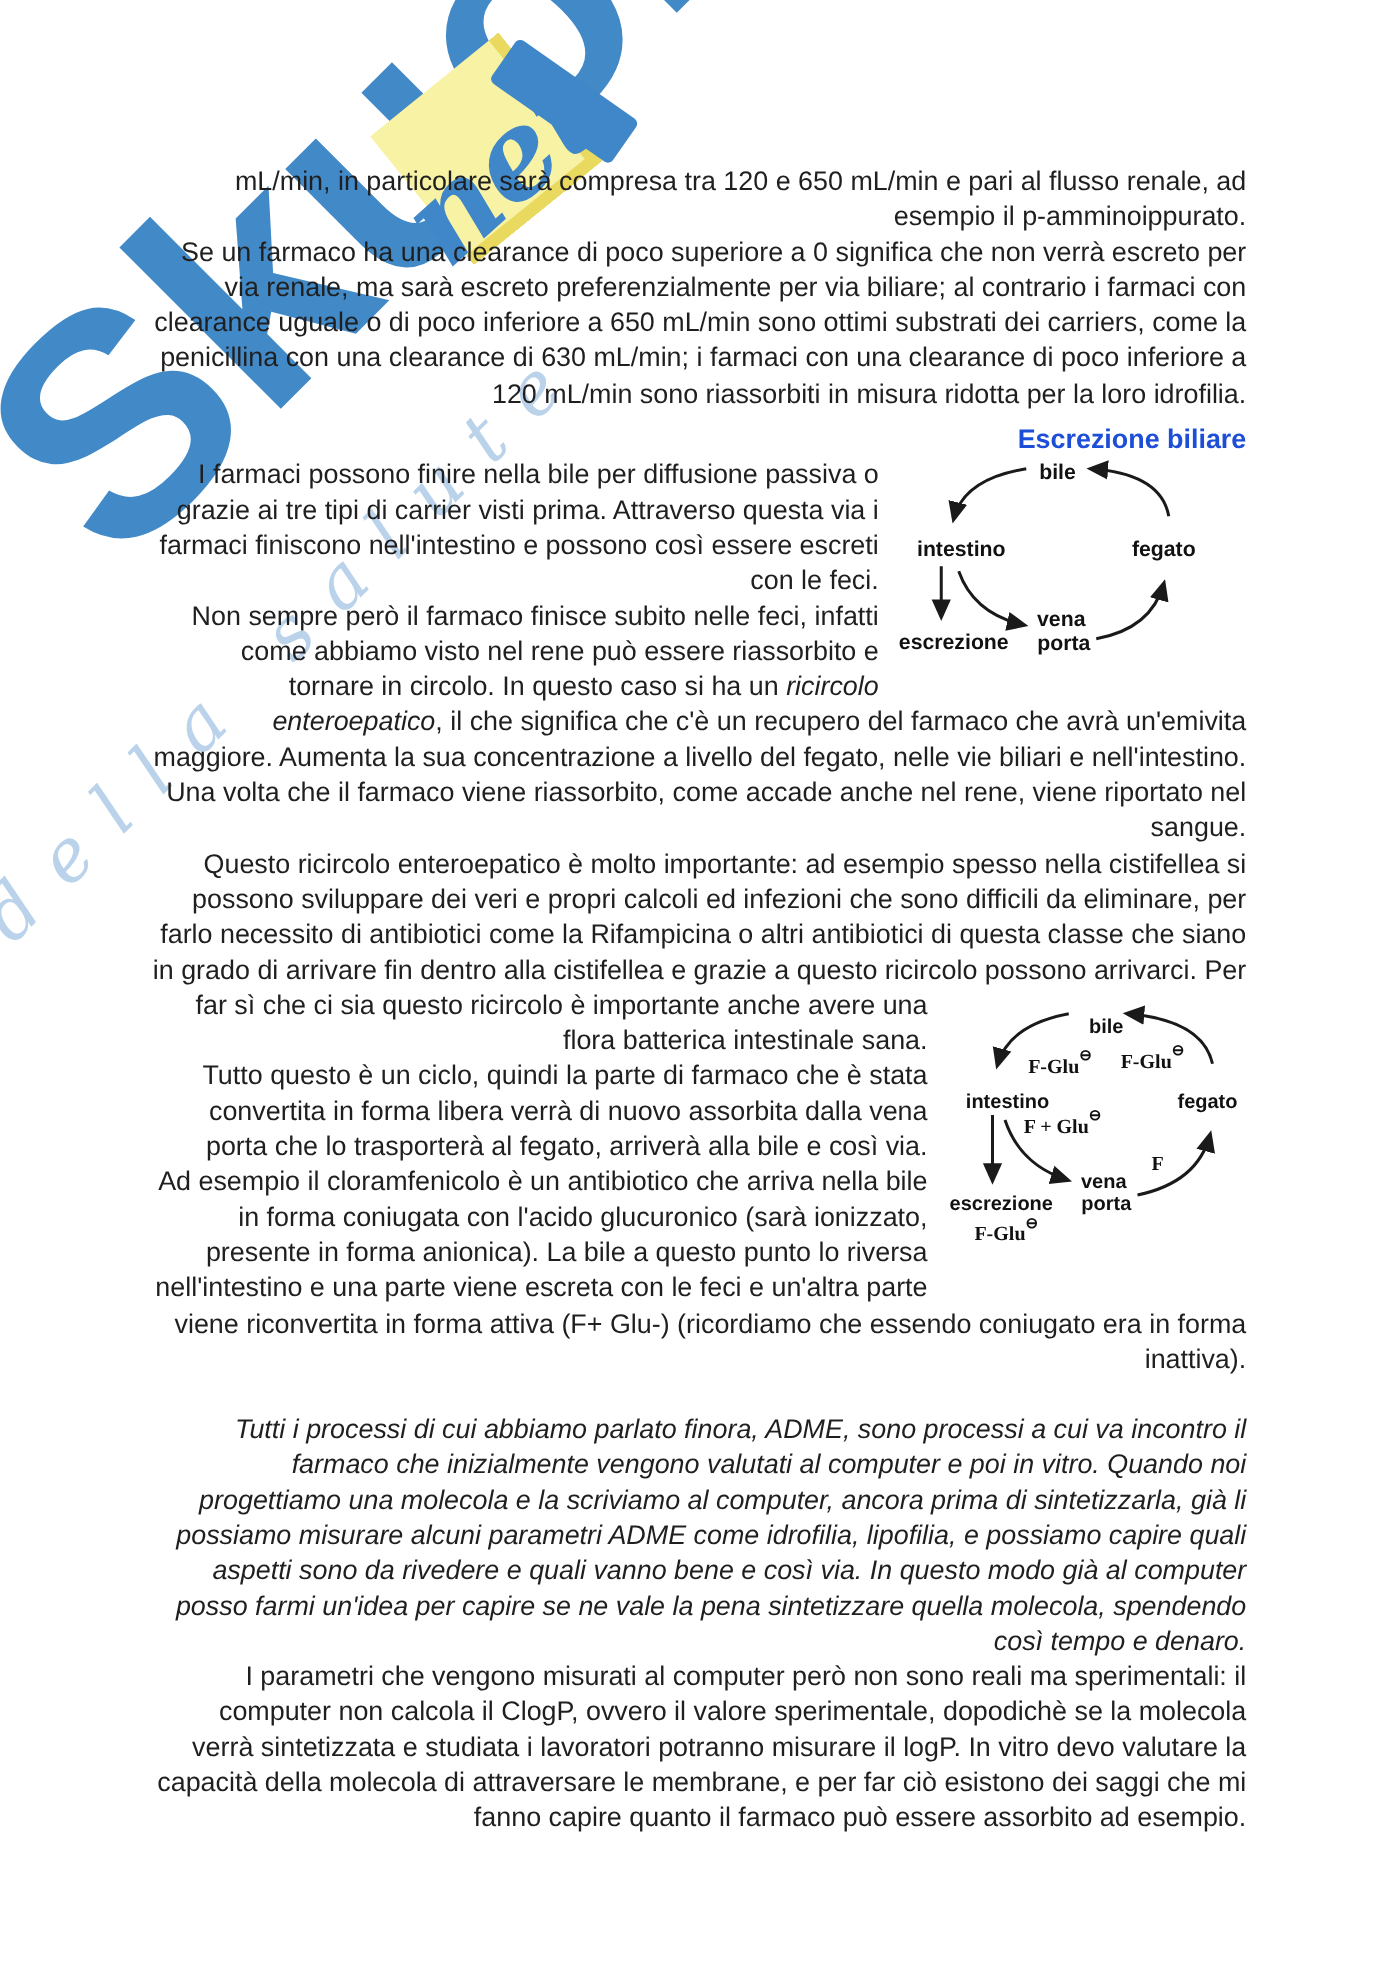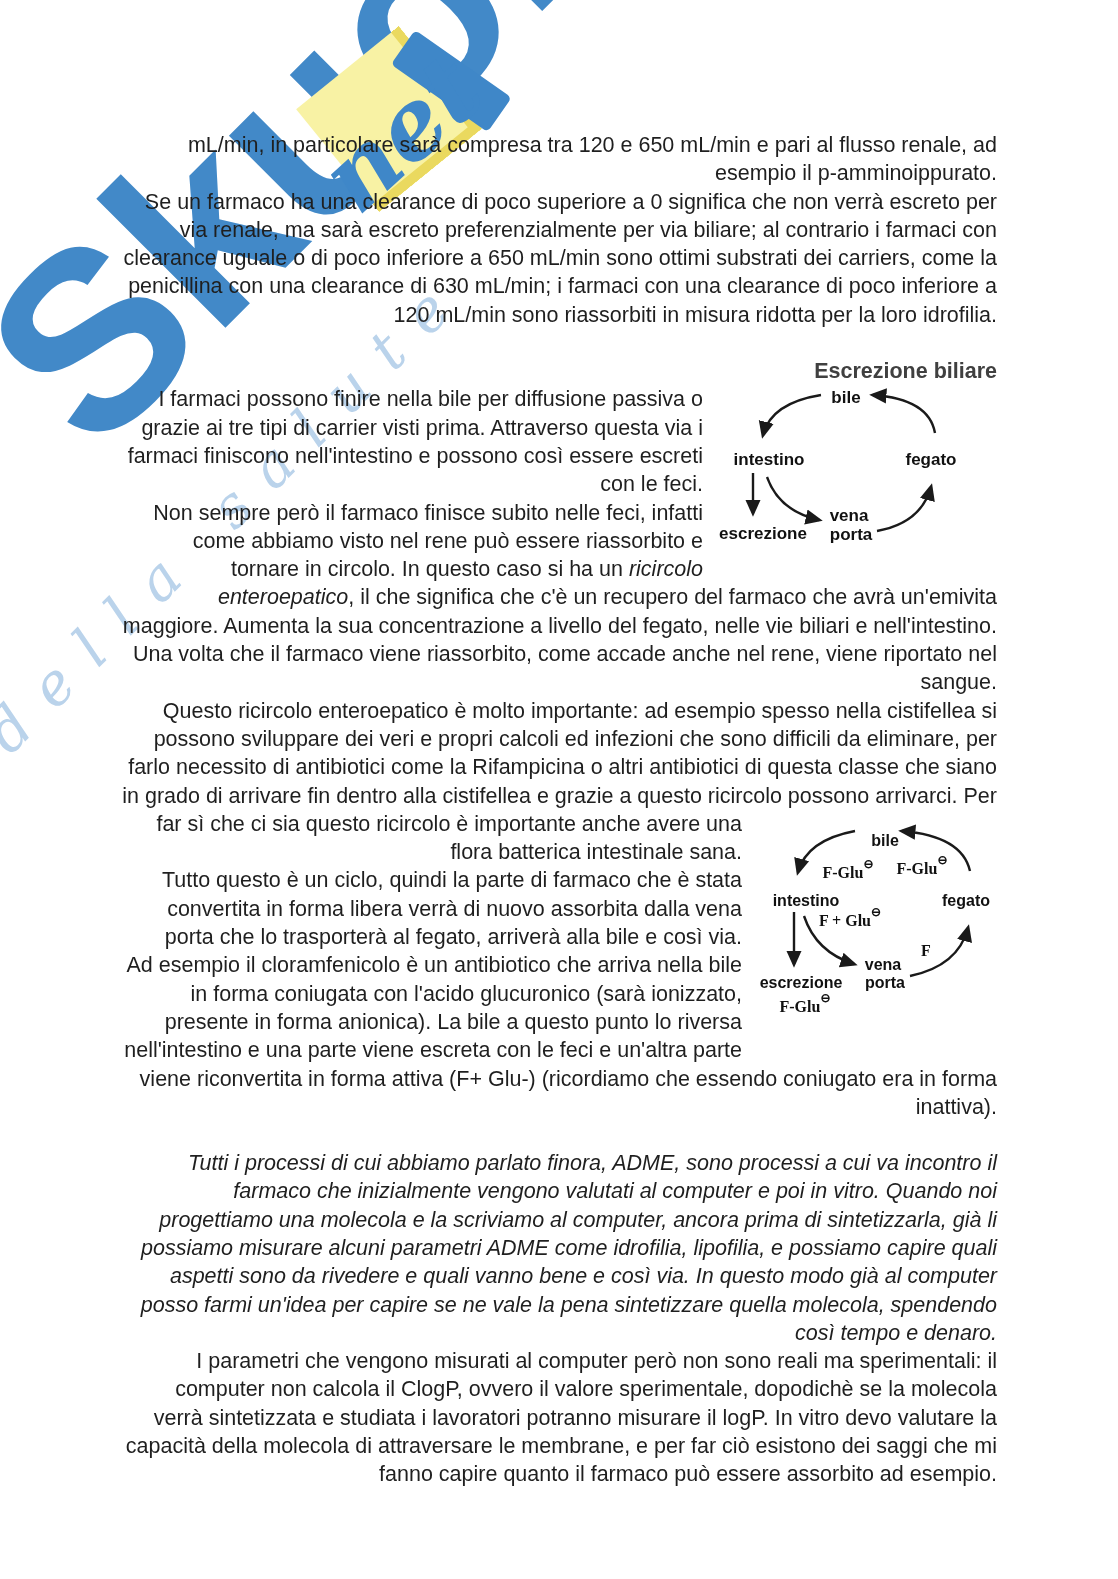--- a/index.html
+++ b/index.html
@@ -31,21 +31,21 @@
     font-family:"DejaVu Serif",serif;font-style:italic;font-weight:bold;font-size:96px;
     color:#3f87c8;white-space:nowrap;
   }
   
   .content{
     position:absolute;left:121px;top:131px;width:876px;z-index:1;
     font-size:21.5px;line-height:28.3px;color:#1f1f1f;text-align:right;
   }
   .para{margin:0;}
   .para-gap{margin-top:28px;font-style:italic;}
-  .heading{margin:28px 0 0 0;font-size:21.5px;line-height:28.3px;font-weight:bold;color:#404040;}
+  .heading{margin:8px 0 0 0;font-size:21.5px;line-height:28.3px;font-weight:bold;color:#1d4ed8;}
   em{font-style:italic;}
   .float-box{float:right;}
   .diag1{width:282px;height:172px;margin:-4px 0 10px 12px;}
   .diag2{width:245px;height:222px;margin:6px 0 10px 10px;}
   .diag1 svg,.diag2 svg{display:block;}
   .d-arrow{stroke:#1a1a1a;stroke-width:2.4;fill:none;}
   .d-node{font-family:"Liberation Sans",sans-serif;font-weight:bold;fill:#111;}
   .d-mol{font-family:"Liberation Serif",serif;font-weight:bold;fill:#111;}
 </style>
 </head>

